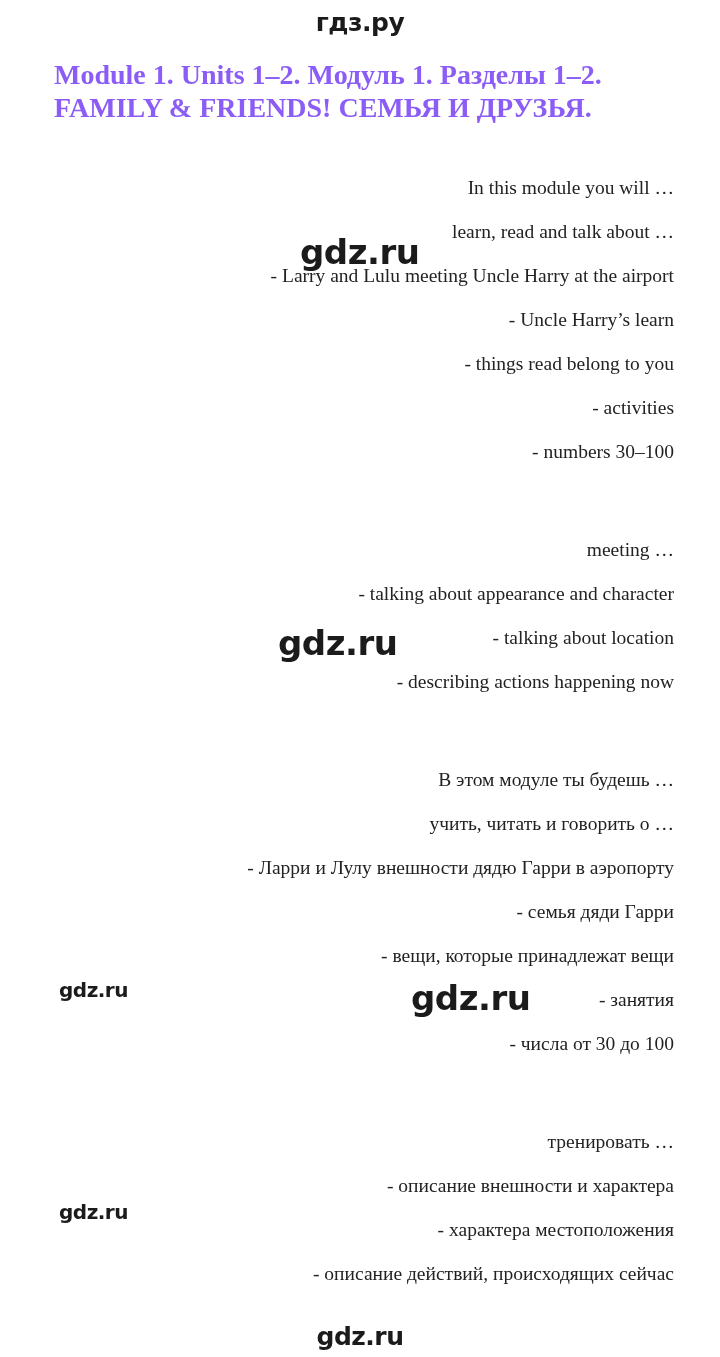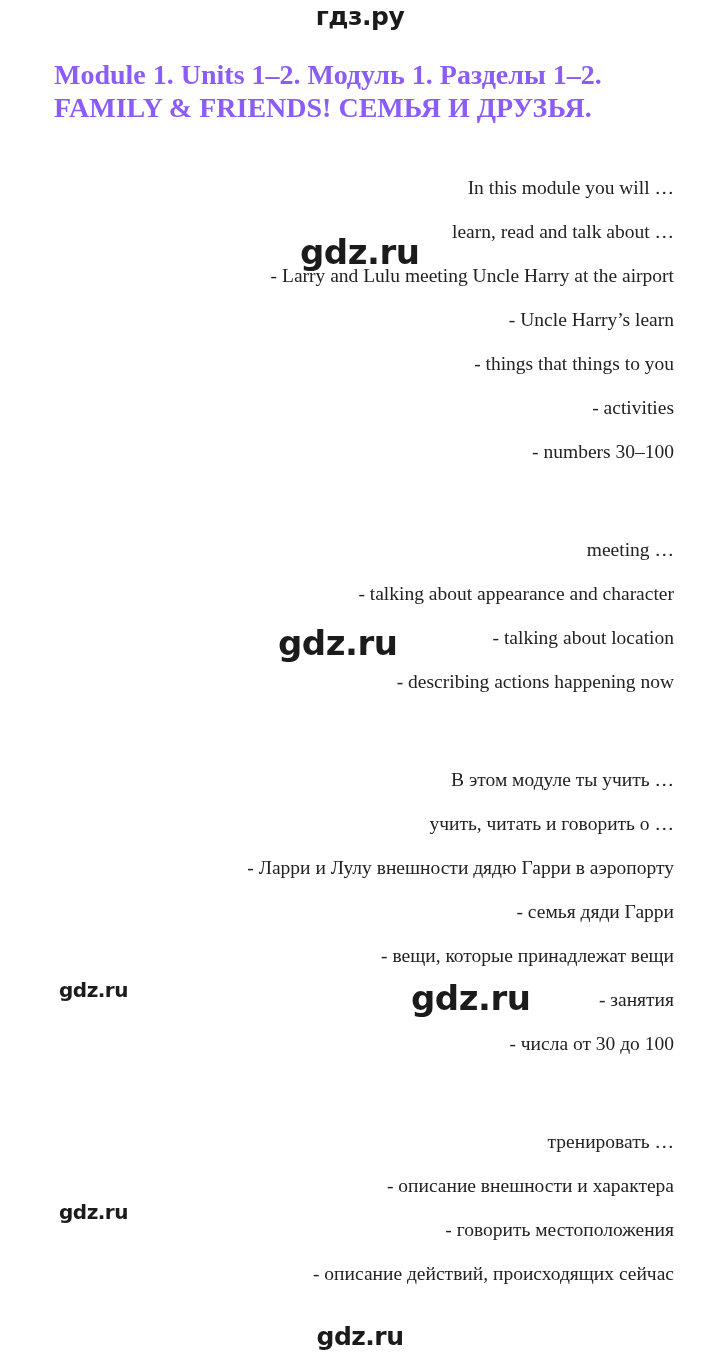--- a/index.html
+++ b/index.html
@@ -18,21 +18,21 @@
 
   .page {
     position: relative;
     width: 720px;
     height: 1357px;
   }
 
   
   .top-logo {
     position: absolute;
-    top: 2px;
+    top: 8px;
     left: 0;
     width: 720px;
     text-align: center;
     font-family: "DejaVu Sans", sans-serif;
     font-weight: bold;
     font-size: 25px;
     color: #1b1b1b;
     letter-spacing: -0.5px;
   }
 
@@ -117,21 +117,21 @@
 
     <div class="block">
       <div class="line">In this module you will …</div>
       <div class="gap-sm"></div>
       <div class="line">learn, read and talk about …</div>
       <div class="gap-sm"></div>
       <div class="line">- Larry and Lulu meeting Uncle Harry at the airport</div>
       <div class="gap-sm"></div>
       <div class="line">- Uncle Harry’s learn</div>
       <div class="gap-sm"></div>
-      <div class="line">- things that things to you</div>
+      <div class="line">- things read belong to you</div>
       <div class="gap-sm"></div>
       <div class="line">- activities</div>
       <div class="gap-sm"></div>
       <div class="line">- numbers 30–100</div>
 
       <div class="spacer-line"></div>
       <div class="gap-md"></div>
 
       <div class="line">meeting …</div>
       <div class="gap-sm"></div>
@@ -139,42 +139,42 @@
       <div class="gap-sm"></div>
       <div class="line">- talking about location</div>
       <div class="gap-sm"></div>
       <div class="line">- describing actions happening now</div>
     </div>
 
     <div class="spacer-line"></div>
     <div class="gap-md"></div>
 
     <div class="block">
-      <div class="line">В этом модуле ты учить …</div>
+      <div class="line">В этом модуле ты будешь …</div>
       <div class="gap-sm"></div>
       <div class="line">учить, читать и говорить о …</div>
       <div class="gap-sm"></div>
       <div class="line">- Ларри и Лулу внешности дядю Гарри в аэропорту</div>
       <div class="gap-sm"></div>
       <div class="line">- семья дяди Гарри</div>
       <div class="gap-sm"></div>
       <div class="line">- вещи, которые принадлежат вещи</div>
       <div class="gap-sm"></div>
       <div class="line">- занятия</div>
       <div class="gap-sm"></div>
       <div class="line">- числа от 30 до 100</div>
 
       <div class="spacer-line"></div>
       <div class="gap-md"></div>
 
       <div class="line">тренировать …</div>
       <div class="gap-sm"></div>
       <div class="line">- описание внешности и характера</div>
       <div class="gap-sm"></div>
-      <div class="line">- говорить местоположения</div>
+      <div class="line">- характера местоположения</div>
       <div class="gap-sm"></div>
       <div class="line">- описание действий, происходящих сейчас</div>
     </div>
 
   </div>
 
   <div class="wm wm-1">gdz.ru</div>
   <div class="wm wm-2">gdz.ru</div>
   <div class="wm wm-3">gdz.ru</div>
   <div class="wm wm-4">gdz.ru</div>

